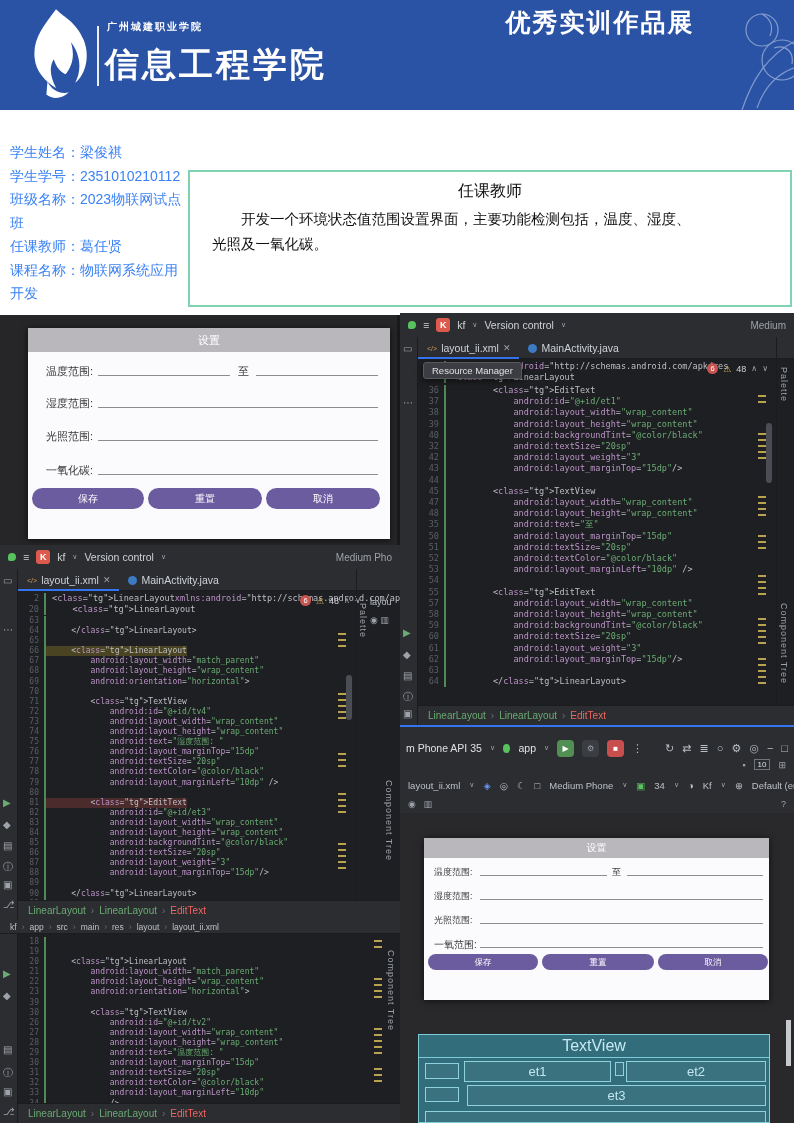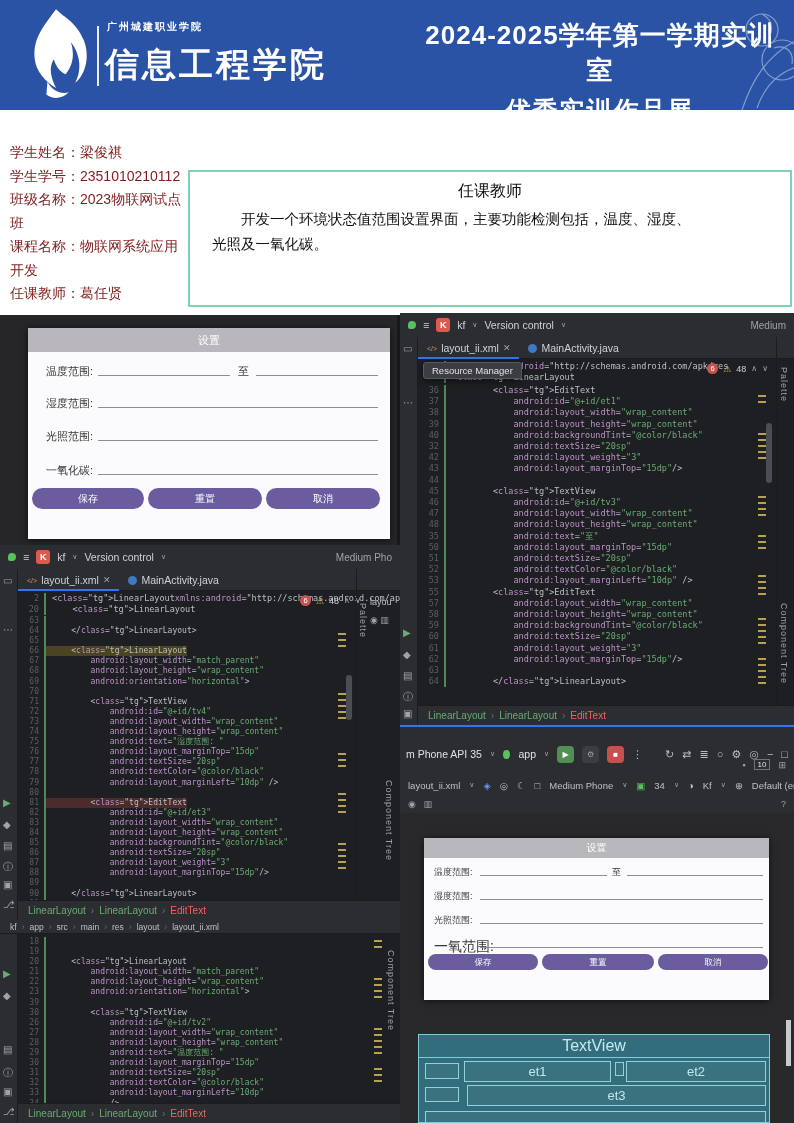--- a/index.html
+++ b/index.html
@@ -12,21 +12,21 @@
   #logo{position:absolute;left:22px;top:7px;width:68px;height:96px}
   #logodiv{position:absolute;left:97px;top:26px;width:2px;height:60px;background:rgba(255,255,255,.9)}
   #colsmall{position:absolute;left:107px;top:20px;font-size:10px;letter-spacing:2px;font-weight:bold}
   #collarge{position:absolute;left:105px;top:42px;font-size:34px;font-weight:bold;letter-spacing:3px}
   #banner{position:absolute;left:415px;top:0;width:370px;text-align:center}
   #banner .b1{font-size:26px;font-weight:bold;margin-top:18px;letter-spacing:1px}
   #banner .b2{font-size:25px;font-weight:bold;margin-top:6px;letter-spacing:2px}
   #flower{position:absolute;right:-8px;top:0;opacity:.55}
 
   
-  #infoL{position:absolute;left:10px;top:141px;width:178px;font-size:14px;line-height:23.5px;color:#7f1d1d}
+  #infoL{position:absolute;left:10px;top:141px;width:178px;font-size:14px;line-height:23.5px;color:#3b82f6}
   #workbar{position:absolute;left:188px;top:115px;width:606px;height:53px;background:#2b53a5}
   #workbar span{position:absolute;left:16px;top:16px;color:#fff;font-size:16.5px;font-weight:bold}
   #intro{position:absolute;left:188px;top:170px;width:604px;height:137px;border:2px solid #7fd3b1;background:#fff}
   #intro .it{ text-align:center;font-size:16px;color:#111;margin-top:9px}
   #intro .ip{margin:5px 0 0 22px;width:492px;font-size:14.5px;line-height:25px;color:#111;text-indent:2em}
 
   
   #collage{position:absolute;left:0;top:315px;width:794px;height:808px;background:#19191b}
 
   
@@ -73,21 +73,21 @@
   .thumb{position:absolute;width:6px;background:#4a4d53;border-radius:3px}
   .vsep{position:absolute;top:24px;bottom:0;width:1px;background:#1b1c1e}
 
   
   #winB{left:400px;top:-2px;width:394px;height:414px;border-bottom:2px solid #3573f0}
   #winE{left:0px;top:230px;width:400px;height:375px}
   #winD{left:0px;top:605px;width:400px;height:203px}
   #winC{left:400px;top:412px;width:394px;height:396px;background:#2b2d30;position:absolute;overflow:hidden}
 
   
-  #runbar{position:absolute;left:0;right:0;top:12px;height:30px;display:flex;align-items:center;gap:8px;padding:0 6px;font-size:10.5px;color:#dfe1e5;white-space:nowrap}
+  #runbar{position:absolute;left:0;right:0;top:6px;height:30px;display:flex;align-items:center;gap:8px;padding:0 6px;font-size:10.5px;color:#dfe1e5;white-space:nowrap}
   .sqbtn{width:17px;height:17px;border-radius:4px;display:flex;align-items:center;justify-content:center;font-size:8px;color:#fff;flex:none;cursor:pointer}
   .tbic{color:#b9bdc4;font-size:11px;cursor:pointer}
   #subrow{position:absolute;right:8px;top:32px;display:flex;gap:8px;align-items:center;color:#9ea2aa;font-size:9px}
   #tenbox{border:1px solid #6f737a;padding:0 3px;font-size:8px;color:#dfe1e5}
   #dbar{position:absolute;left:0;right:0;top:48px;height:20px;display:flex;align-items:center;gap:9px;padding:0 8px;font-size:9.5px;color:#bcc0c7;white-space:nowrap}
   #toolsrow{position:absolute;left:0;right:0;top:68px;height:18px;display:flex;align-items:center;gap:8px;padding:0 8px;font-size:9px;color:#9ea2aa}
   #canvasC{position:absolute;left:0;right:0;top:86px;bottom:0;background:#29292c}
   #bp{position:absolute;left:18px;top:221px;width:352px;height:89px;border:1px solid #7fccd9;background:#326d7b;overflow:hidden}
   #bp .bph{position:absolute;left:0;right:0;top:0;height:23px;text-align:center;font-size:16px;color:#c6e9f0;border-bottom:1px solid #7fccd9;line-height:22px}
   .bpx{position:absolute;border:1px solid #8ed2de;background:#3a7280;color:#c2e6ee;text-align:center;font-size:13px}
@@ -100,41 +100,40 @@
 
   <div id="hdr">
     <svg id="logo" viewBox="0 0 60 90">
       <path d="M30 2 C18 18 8 30 10 48 C11 60 20 70 30 76 C25 66 23 57 28 49 C30 56 34 61 39 63 C45 56 48 46 44 33 C52 43 55 58 48 71 C58 63 62 46 56 31 C49 14 38 10 30 2 Z" fill="#fff"></path>
       <path d="M22 70 C26 78 34 82 42 80 C36 86 27 87 21 82 Z" fill="#fff"></path>
     </svg>
     <div id="logodiv"></div>
     <div id="colsmall">广州城建职业学院</div>
     <div id="collarge">信息工程学院</div>
     <div id="banner">
-      <div class="b1">2024-2025学年第一学期实训室</div>
       <div class="b2">优秀实训作品展</div>
     </div>
     <svg id="flower" width="120" height="110" viewBox="0 0 120 110">
       <g fill="none" stroke="#cdd8f0" stroke-width="1.2">
         <circle cx="80" cy="30" r="16"></circle>
           <circle cx="100" cy="60" r="20"></circle>
         <path d="M60 110 C70 80 85 55 115 40"></path>
           <path d="M75 108 C82 88 95 72 118 66"></path>
         <path d="M80 14 C88 18 92 26 88 36"></path>
           <path d="M92 48 C104 44 112 52 110 64"></path>
       </g>
     </svg>
   </div>
 
   <div id="infoL">
     <div><span>学生姓名：</span><span>梁俊祺</span></div>
     <div><span>学生学号：</span><span>2351010210112</span></div>
     <div><span>班级名称：</span><span>2023物联网试点班</span></div>
+    <div><span>任课教师：</span><span>葛任贤</span></div>
     <div><span>课程名称：</span><span>物联网系统应用开发</span></div>
-    <div><span>任课教师：</span><span>葛任贤</span></div>
   </div>
 
   <div id="intro">
     <div class="it">任课教师</div>
     <div class="ip">开发一个环境状态值范围设置界面，主要功能检测包括，温度、湿度、光照及一氧化碳。</div>
   </div>
 
   <div id="collage">
 
     <div id="winA">
@@ -203,28 +202,28 @@
           <div class="cl "><span class="ln">36</span><span class="ct">        &lt;<span <span="" class="at">class</span>="tg"&gt;EditText</span></div>
           <div class="cl "><span class="ln">37</span><span class="ct">            <span class="at">android:id</span>=<span class="vl">"@+id/et1"</span></span></div>
           <div class="cl "><span class="ln">38</span><span class="ct">            <span class="at">android:layout_width</span>=<span class="vl">"wrap_content"</span></span></div>
           <div class="cl "><span class="ln">39</span><span class="ct">            <span class="at">android:layout_height</span>=<span class="vl">"wrap_content"</span></span></div>
           <div class="cl "><span class="ln">40</span><span class="ct">            <span class="at">android:backgroundTint</span>=<span class="vl">"@color/black"</span></span></div>
           <div class="cl "><span class="ln">32</span><span class="ct">            <span class="at">android:textSize</span>=<span class="vl">"20sp"</span></span></div>
           <div class="cl "><span class="ln">42</span><span class="ct">            <span class="at">android:layout_weight</span>=<span class="vl">"3"</span></span></div>
           <div class="cl "><span class="ln">43</span><span class="ct">            <span class="at">android:layout_marginTop</span>=<span class="vl">"15dp"</span>/&gt;</span></div>
           <div class="cl "><span class="ln">44</span><span class="ct"></span></div>
           <div class="cl "><span class="ln">45</span><span class="ct">        &lt;<span <span="" class="at">class</span>="tg"&gt;TextView</span></div>
-          <div class="cl "><span class="ln">46</span><span class="ct">            <span class="at">android:id</span>=<span class="vl">"@+id/tv3"</span></span></div>
           <div class="cl "><span class="ln">47</span><span class="ct">            <span class="at">android:layout_width</span>=<span class="vl">"wrap_content"</span></span></div>
           <div class="cl "><span class="ln">48</span><span class="ct">            <span class="at">android:layout_height</span>=<span class="vl">"wrap_content"</span></span></div>
           <div class="cl "><span class="ln">35</span><span class="ct">            <span class="at">android:text</span>=<span class="vl">"至"</span></span></div>
           <div class="cl "><span class="ln">50</span><span class="ct">            <span class="at">android:layout_marginTop</span>=<span class="vl">"15dp"</span></span></div>
           <div class="cl "><span class="ln">51</span><span class="ct">            <span class="at">android:textSize</span>=<span class="vl">"20sp"</span></span></div>
           <div class="cl "><span class="ln">52</span><span class="ct">            <span class="at">android:textColor</span>=<span class="vl">"@color/black"</span></span></div>
           <div class="cl "><span class="ln">53</span><span class="ct">            <span class="at">android:layout_marginLeft</span>=<span class="vl">"10dp"</span> /&gt;</span></div>
+          <div class="cl "><span class="ln">54</span><span class="ct"></span></div>
           <div class="cl "><span class="ln">55</span><span class="ct">        &lt;<span <span="" class="at">class</span>="tg"&gt;EditText</span></div>
           <div class="cl "><span class="ln">57</span><span class="ct">            <span class="at">android:layout_width</span>=<span class="vl">"wrap_content"</span></span></div>
           <div class="cl "><span class="ln">58</span><span class="ct">            <span class="at">android:layout_height</span>=<span class="vl">"wrap_content"</span></span></div>
           <div class="cl "><span class="ln">59</span><span class="ct">            <span class="at">android:backgroundTint</span>=<span class="vl">"@color/black"</span></span></div>
           <div class="cl "><span class="ln">60</span><span class="ct">            <span class="at">android:textSize</span>=<span class="vl">"20sp"</span></span></div>
           <div class="cl "><span class="ln">61</span><span class="ct">            <span class="at">android:layout_weight</span>=<span class="vl">"3"</span></span></div>
           <div class="cl "><span class="ln">62</span><span class="ct">            <span class="at">android:layout_marginTop</span>=<span class="vl">"15dp"</span>/&gt;</span></div>
           <div class="cl "><span class="ln">63</span><span class="ct"></span></div>
           <div class="cl "><span class="ln">64</span><span class="ct">        &lt;/<span <span="" class="at">class</span>="tg"&gt;LinearLayout</span>&gt;</div>
         </div>
@@ -424,21 +423,21 @@
         <div class="appcard" style="left:24px;top:25px;width:345px;height:162px">
           <div class="apptitle" style="height:20px;line-height:20px;font-size:10px">设置</div>
           <span class="flabel" style="left:10px;top:28px;font-size:9px">温度范围:</span>
           <div class="uline" style="left:56px;top:26px;width:127px"></div>
           <span class="flabel" style="left:188px;top:28px;font-size:9px">至</span>
           <div class="uline" style="left:203px;top:26px;width:136px"></div>
           <span class="flabel" style="left:10px;top:52px;font-size:9px">湿度范围:</span>
           <div class="uline" style="left:56px;top:50px;width:283px"></div>
           <span class="flabel" style="left:10px;top:76px;font-size:9px">光照范围:</span>
           <div class="uline" style="left:56px;top:74px;width:283px"></div>
-          <span class="flabel" style="left:10px;top:100px;font-size:14px">一氧范围:</span>
+          <span class="flabel" style="left:10px;top:100px;font-size:10px">一氧范围:</span>
           <div class="uline" style="left:56px;top:98px;width:283px"></div>
           <div class="pbtn" style="left:4px;top:116px;width:110px;height:16px;line-height:16px;border-radius:8px;font-size:8.5px">保存</div>
           <div class="pbtn" style="left:118px;top:116px;width:112px;height:16px;line-height:16px;border-radius:8px;font-size:8.5px">重置</div>
           <div class="pbtn" style="left:234px;top:116px;width:110px;height:16px;line-height:16px;border-radius:8px;font-size:8.5px">取消</div>
         </div>
 
         <div id="bp">
           <div class="bph">TextView</div>
           <div class="bpx" style="left:6px;top:28px;width:34px;height:16px"></div>
           <div class="bpx" style="left:45px;top:26px;width:147px;height:21px;line-height:20px">et1</div>

